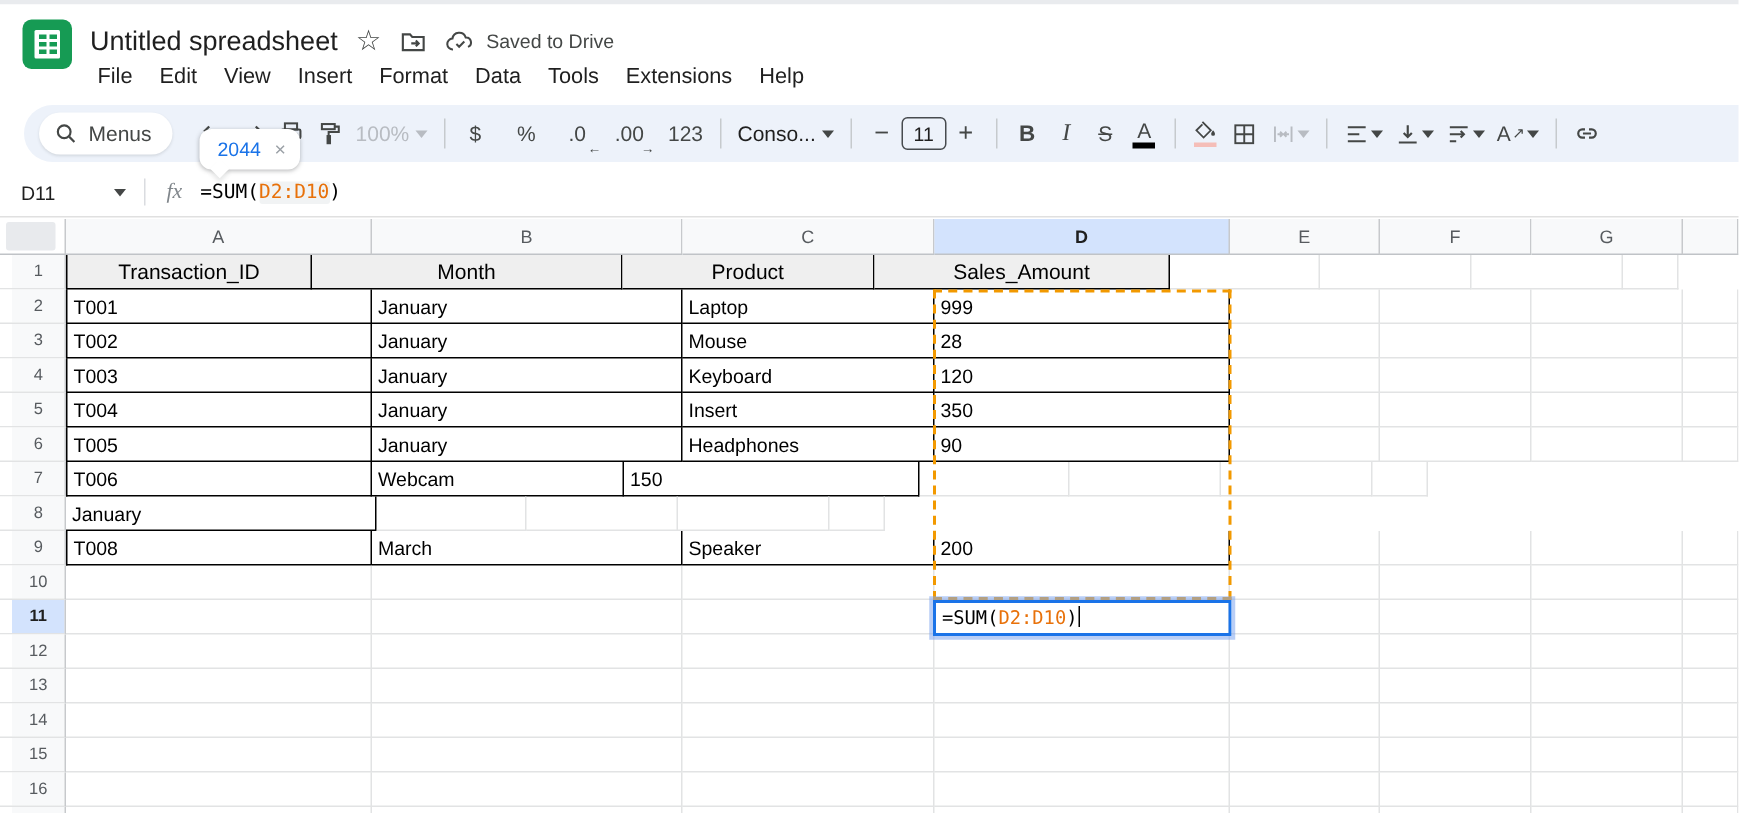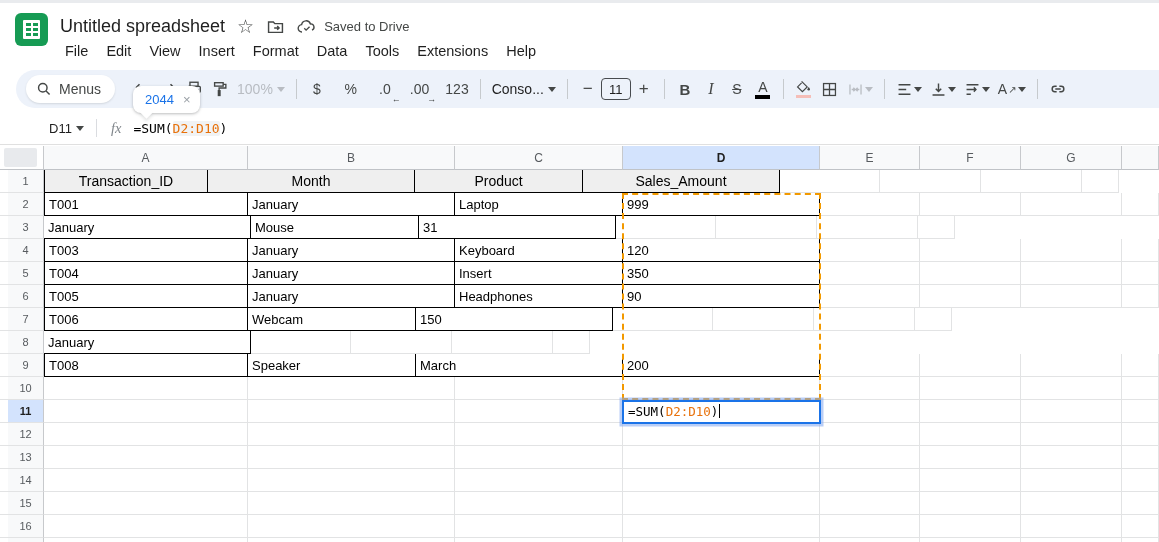--- a/index.html
+++ b/index.html
@@ -42,21 +42,21 @@
   .a-under .bar.pink { background:#f5beb8; }
 
   
   .bubble { position:absolute; left:133px; top:86px; height:27px; background:#fff; border-radius:8px; box-shadow:0 1px 3px rgba(60,64,67,.35); display:flex; align-items:center; gap:9px; padding:0 9px 0 12px; z-index:60; }
   .bubble:after { content:""; position:absolute; left:9px; bottom:-4px; width:9px; height:9px; background:#fff; transform:rotate(45deg); box-shadow:2px 2px 3px rgba(60,64,67,.12); }
   .bubble .val { font-size:13px; color:#1a73e8; }
   .bubble .x { font-size:13px; color:#9aa0a6; }
 
   
   .fbar { position:absolute; top:112px; left:0; width:100%; height:33px; background:#fff; display:flex; align-items:center; border-bottom:1px solid #e0e0e0; }
-  .namebox { width:92px; display:flex; align-items:center; justify-content:flex-end; padding:0 8px 0 14px; font-size:13px; color:#1f1f1f; }
+  .namebox { width:92px; display:flex; align-items:center; justify-content:space-between; padding:0 8px 0 14px; font-size:13px; color:#1f1f1f; }
   .fdivider { width:1px; height:18px; background:#dadce0; margin:0 4px; }
   .fx { font-family:"Liberation Serif", serif; font-style:italic; color:#80868b; font-size:14.5px; margin:0 12px 0 10px; }
   .formula { font-family:"DejaVu Sans Mono", monospace; font-size:13px; color:#000; display:flex; align-items:center; }
   .frange { color:#e8710a; background:#f1f3f4; border-radius:2px; }
 
   
   .grid { position:absolute; top:146px; left:0; width:1159px; height:396px; background:#fff; overflow:hidden; }
   .ghead { display:flex; height:24px; }
   .corner { width:44px; height:100%; background:#fff; border-right:1px solid #c7c9cc; border-bottom:1px solid #c0c3c7; position:relative; }
   .corner i { position:absolute; left:4px; top:2px; right:6px; bottom:2px; background:#e8eaed; border-radius:2px; }
@@ -292,23 +292,24 @@
       <div class="cell tcell" style="width: 207px;">January</div>
       <div class="cell tcell" style="width: 168px;">Laptop</div>
       <div class="cell tcell" style="width: 197px;">999</div>
       <div class="cell" style="width: 100px;"></div>
       <div class="cell" style="width: 101px;"></div>
       <div class="cell" style="width: 101px;"></div>
       <div class="cell" style="width: 37px;"></div>
     </div>
     <div class="grow">
       <div class="rowhdr">3</div>
+      <div class="cell tcell tfirst" style="width: 204px;">T002</div>
       <div class="cell tcell" style="width: 207px;">January</div>
       <div class="cell tcell" style="width: 168px;">Mouse</div>
-      <div class="cell tcell" style="width: 197px;">31</div>
+      <div class="cell tcell" style="width: 197px;">28</div>
       <div class="cell" style="width: 100px;"></div>
       <div class="cell" style="width: 101px;"></div>
       <div class="cell" style="width: 101px;"></div>
       <div class="cell" style="width: 37px;"></div>
     </div>
     <div class="grow">
       <div class="rowhdr">4</div>
       <div class="cell tcell tfirst" style="width: 204px;">T003</div>
       <div class="cell tcell" style="width: 207px;">January</div>
       <div class="cell tcell" style="width: 168px;">Keyboard</div>
@@ -354,22 +355,22 @@
       <div class="rowhdr">8</div>
       <div class="cell tcell" style="width: 207px;">January</div>
       <div class="cell" style="width: 100px;"></div>
       <div class="cell" style="width: 101px;"></div>
       <div class="cell" style="width: 101px;"></div>
       <div class="cell" style="width: 37px;"></div>
     </div>
     <div class="grow">
       <div class="rowhdr">9</div>
       <div class="cell tcell tfirst" style="width: 204px;">T008</div>
+      <div class="cell tcell" style="width: 207px;">March</div>
       <div class="cell tcell" style="width: 168px;">Speaker</div>
-      <div class="cell tcell" style="width: 207px;">March</div>
       <div class="cell tcell" style="width: 197px;">200</div>
       <div class="cell" style="width: 100px;"></div>
       <div class="cell" style="width: 101px;"></div>
       <div class="cell" style="width: 101px;"></div>
       <div class="cell" style="width: 37px;"></div>
     </div>
     <div class="grow">
       <div class="rowhdr">10</div>
       <div class="cell" style="width: 204px;"></div>
       <div class="cell" style="width: 207px;"></div>

